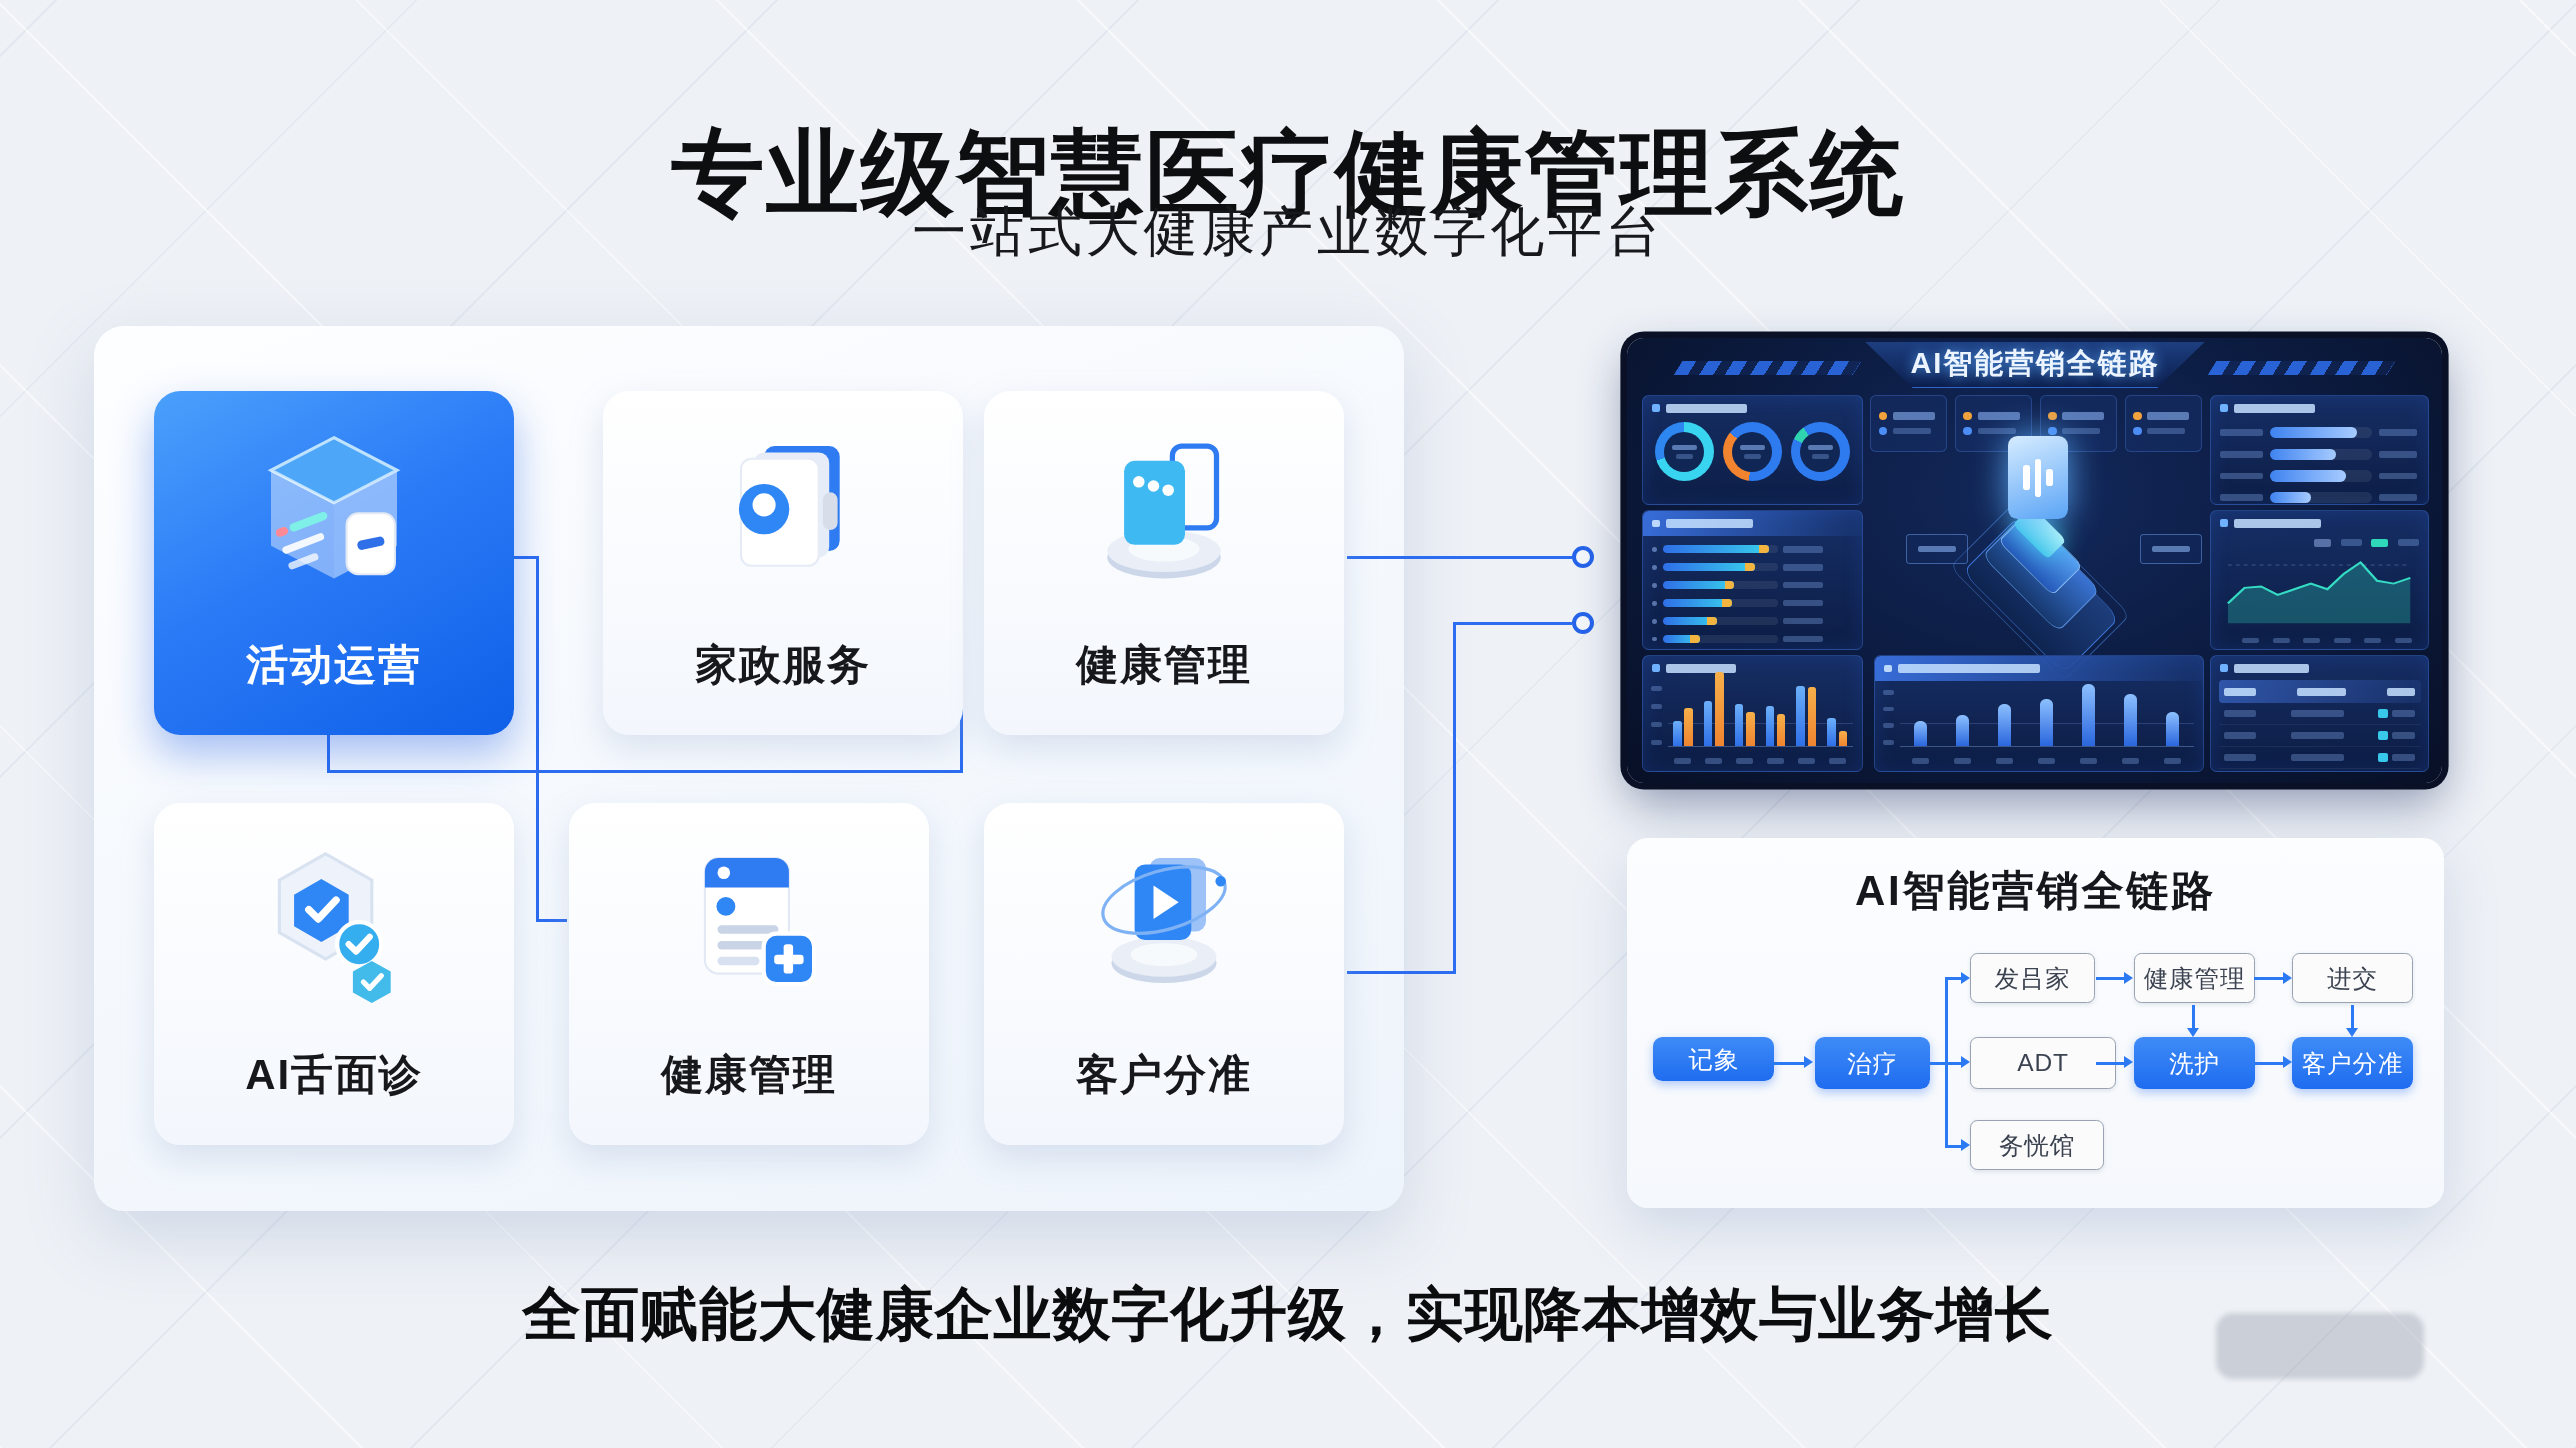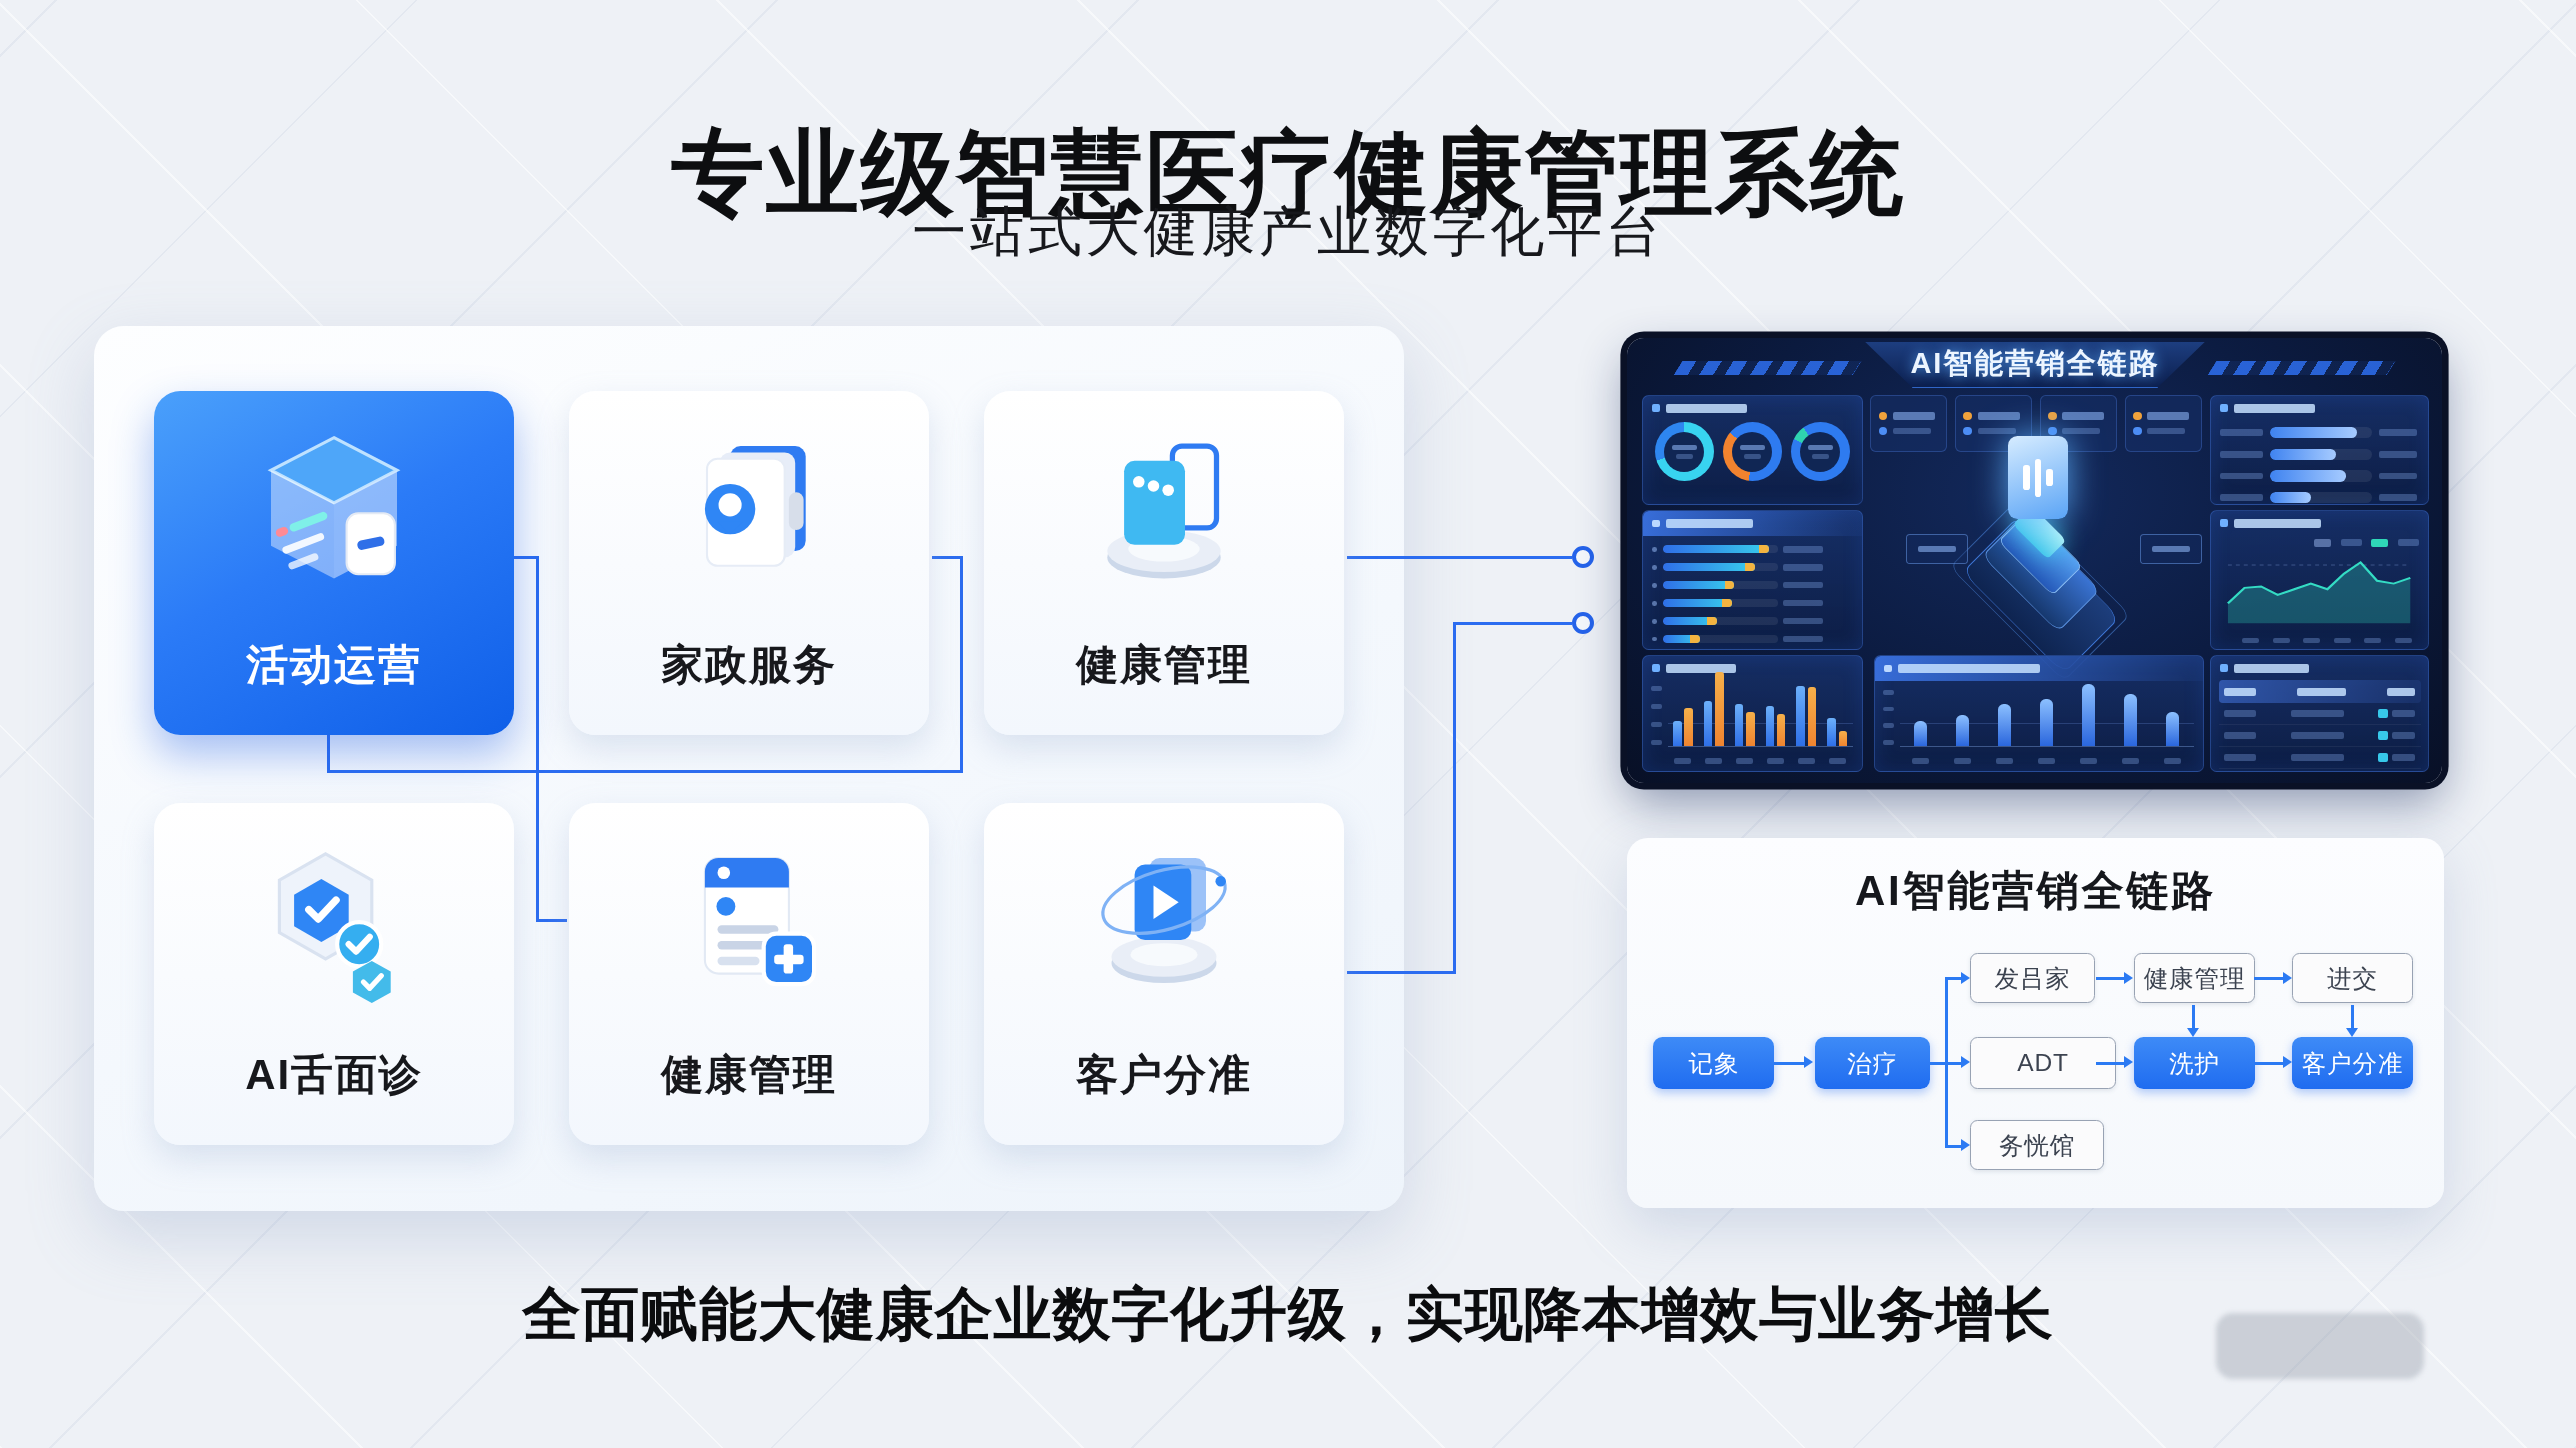--- a/index.html
+++ b/index.html
@@ -26,21 +26,21 @@
     border-radius:30px;box-shadow:0 24.5px 66px rgba(140,160,195,.30);}
   .tile{position:absolute;width:360px;border-radius:26.4px;display:flex;flex-direction:column;align-items:center;
     background:linear-gradient(180deg,#ffffff,#f3f7fd);
     box-shadow:0 13.2px 32px rgba(148,168,204,.28);z-index:2;}
   .tile .ticon{margin-top:32px;width:172px;height:168px;}
   .tile .tlabel{margin-top:auto;margin-bottom:42px;font-size:42px;font-weight:600;color:#17181c;letter-spacing:1.9px;}
   .tile.active{background:linear-gradient(150deg,#4aa0fb 0%,#2b7bf7 45%,#0f5fe8 100%);
     box-shadow:0 19px 42px rgba(28,92,225,.38);}
   .tile.active .tlabel{color:#ffffff;}
   .t1{left:154px;top:391px;height:344px;}
-  .t2{left:569px;top:391px;height:344px;align-items:center;}
+  .t2{left:603px;top:391px;height:344px;align-items:center;}
   .t3{left:984px;top:391px;height:344px;}
   .t4{left:154px;top:803px;height:342px;}
   .t5{left:569px;top:803px;height:342px;}
   .t6{left:984px;top:803px;height:342px;}
   
   .cline{position:absolute;background:#2b6cf0;z-index:1;}
   .ccirc{position:absolute;width:22px;height:22px;box-sizing:border-box;border:4.7px solid #2563ea;
     border-radius:50%;background:#f4f7fb;z-index:1;}
   
   .dash{position:absolute;left:1627px;top:338px;width:815px;height:445px;border-radius:17px;
@@ -606,21 +606,21 @@
           </div>
         </div>
         <div class="trow"></div>
       </div>
   </div>
 </div>
 
 <div class="flowcard">
   <div class="flow-title">AI智能营销全链路</div>
 
-  <div class="fnode solid" style="left:26.4px;top:199px;width:121px;height:52px">记象</div>
+  <div class="fnode solid" style="left:26.4px;top:199px;width:121px;height:44px">记象</div>
   <div class="fnode solid" style="left:188px;top:199px;width:115px;height:52px">治疗</div>
   <div class="fnode outline" style="left:343px;top:115px;width:125px;height:50px">发吕家</div>
   <div class="fnode outline" style="left:507px;top:115px;width:121px;height:50px">健康管理</div>
   <div class="fnode outline" style="left:665px;top:115px;width:121px;height:50px">进交</div>
   <div class="fnode outline" style="left:343px;top:199px;width:146px;height:52px">ADT</div>
   <div class="fnode solid" style="left:507px;top:199px;width:121px;height:52px">洗护</div>
   <div class="fnode solid" style="left:665px;top:199px;width:121px;height:52px">客户分准</div>
   <div class="fnode outline" style="left:343px;top:282px;width:134px;height:50px">务恍馆</div>
 
   <div class="fl" style="left:147px;top:224px;width:32px;height:2.8px"></div>

